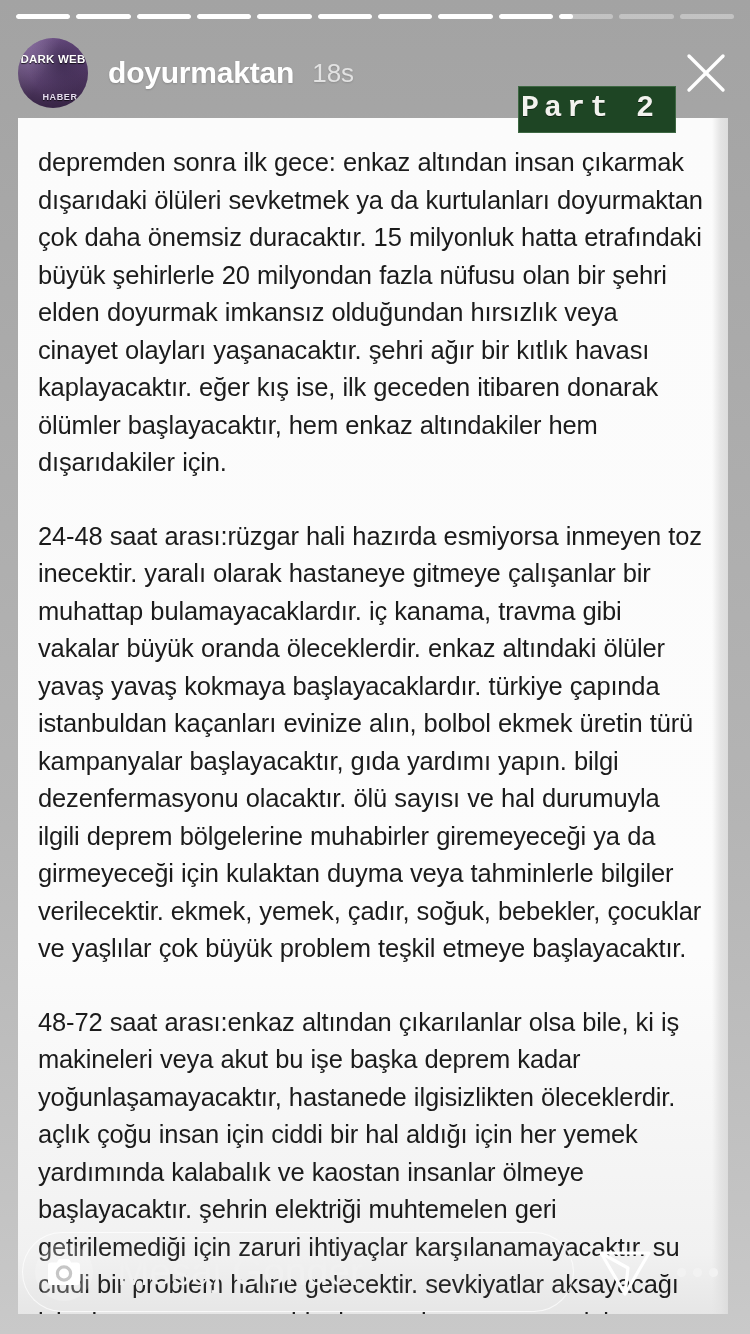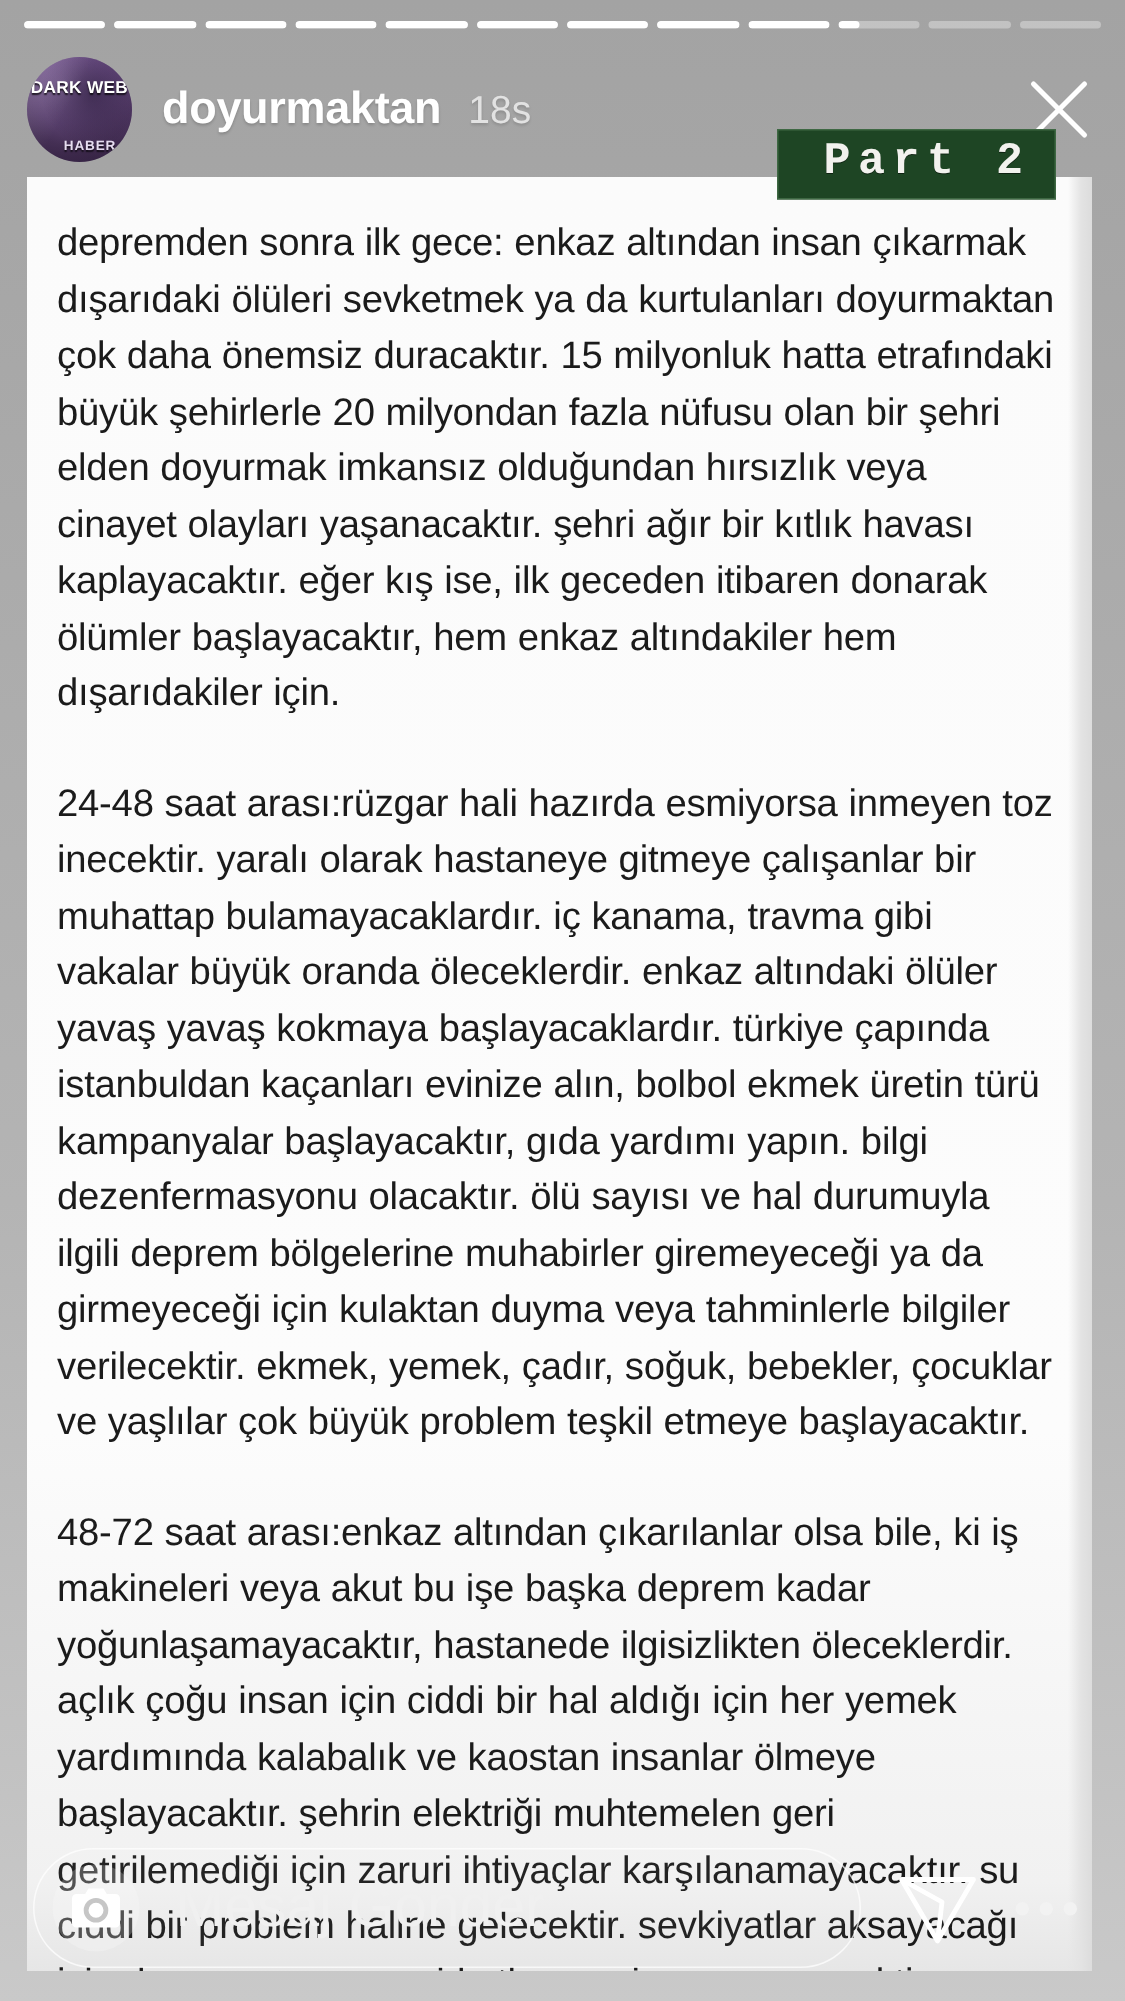--- a/index.html
+++ b/index.html
@@ -70,21 +70,21 @@
     font-weight:normal; text-shadow:0 1px 2px rgba(0,0,0,0.15);
   }
   .close-btn{
     margin-left:auto; width:52px; height:52px;
     display:flex; align-items:center; justify-content:center;
   }
 
   
   .part-sticker{
     position:absolute; top:86px; left:518px; z-index:45;
-    padding:3px 16px 6px 30px;
+    padding:3px 16px 6px 2px;
     background:#1e4524;
     border:1px solid #3e6843;
     color:#f2f2ee;
     font-family:"Liberation Mono","DejaVu Sans Mono",monospace;
     font-size:30px; font-weight:bold; letter-spacing:5px;
     line-height:36px; white-space:nowrap;
     text-shadow:0 1px 0 rgba(0,0,0,0.5);
   }
 
   

